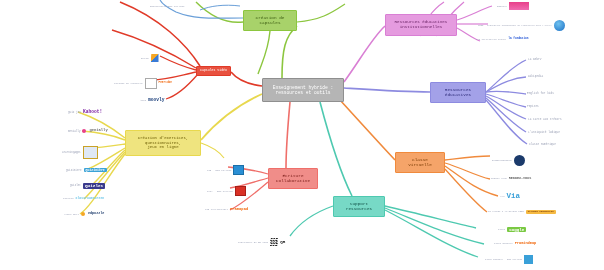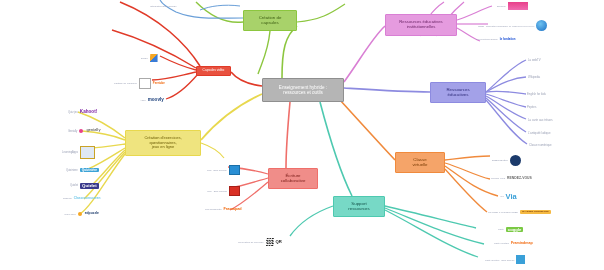--- a/index.html
+++ b/index.html
@@ -1,18 +1,18 @@
 <!DOCTYPE html>
 <html><head>
 <meta charset="utf-8">
 <style>
   html,body{margin:0;padding:0;background:#ffffff;}
   body{width:604px;height:270px;position:relative;overflow:hidden;
        font-family:"Liberation Sans",sans-serif;}
-  #canvas{position:absolute;inset:0;width:604px;height:270px;}
+  #canvas{position:absolute;inset:0;width:604px;height:270px;font-family:Liberation Mono, monospace;}
   svg.links{position:absolute;left:0;top:0;width:604px;height:270px;pointer-events:none;}
   .node{position:absolute;box-sizing:border-box;text-align:center;
         line-height:1.12;white-space:pre-line;}
   .boxnode{border:1px solid rgba(0,0,0,.25);border-radius:1px;
            display:flex;align-items:center;justify-content:center;}
   .leaf{position:absolute;display:flex;align-items:center;gap:2px;white-space:nowrap;}
   .logo{display:inline-block;font-weight:bold;line-height:1;}
 </style>
 </head>
 <body>

